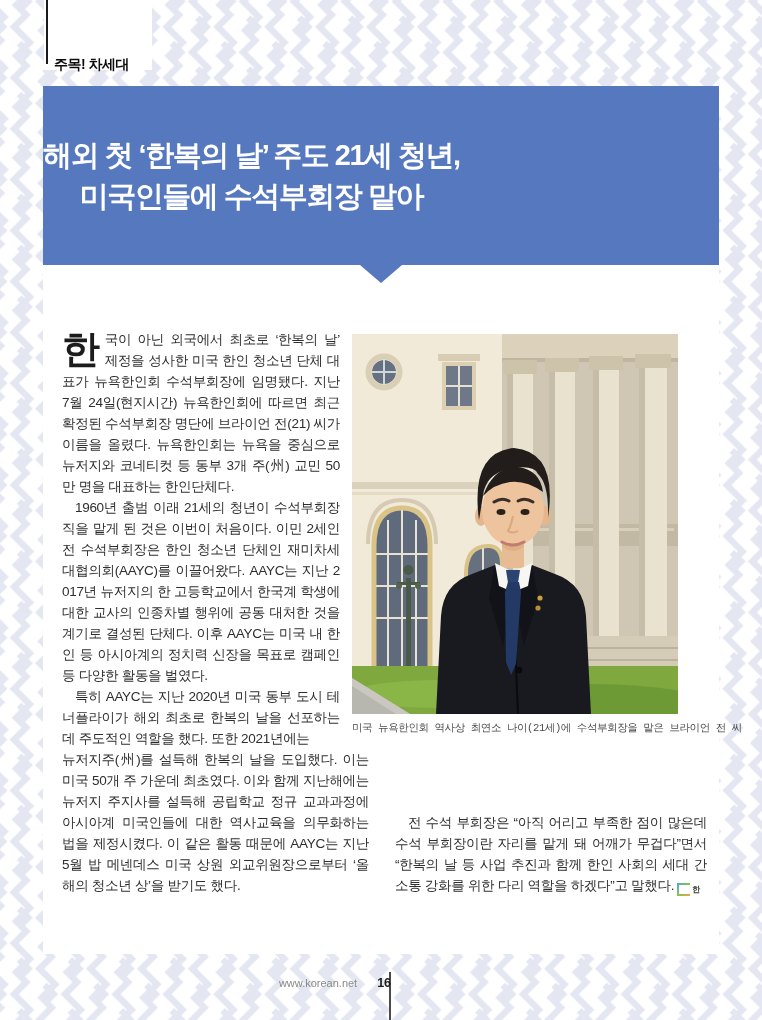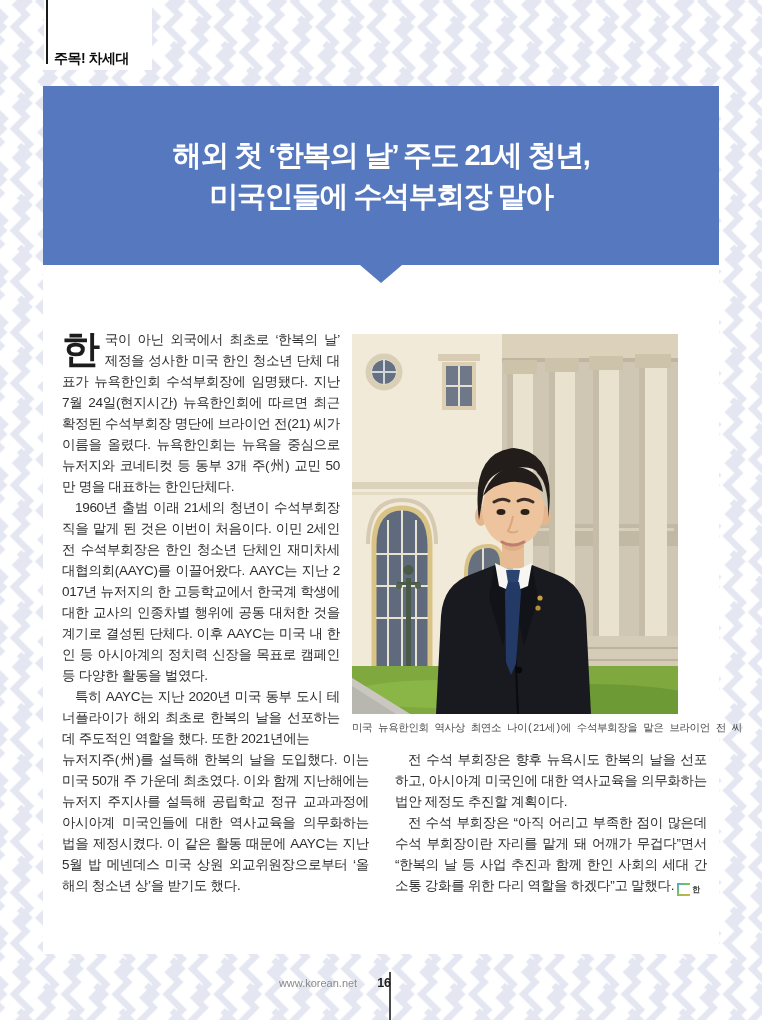--- a/index.html
+++ b/index.html
@@ -6,29 +6,29 @@
   body{width:762px;height:1020px;overflow:hidden;background:#fff;
        font-family:"Liberation Sans","DejaVu Sans",sans-serif;}
   .page{position:relative;width:762px;height:1020px;overflow:hidden;}
 
   
   .bg-pattern{position:absolute;left:0;top:0;width:762px;height:1020px;z-index:0;}
 
   
   .kicker-patch{position:absolute;left:44px;top:0;width:108px;height:70px;background:#fff;z-index:1;}
   .kicker-rule{position:absolute;left:46px;top:0;width:2px;height:64px;background:#1a1a1a;z-index:2;}
-  .kicker{position:absolute;left:54px;top:50px;z-index:2;font-size:14px;font-weight:800;
+  .kicker{position:absolute;left:54px;top:56px;z-index:2;font-size:14px;font-weight:800;
           color:#0d0d0d;letter-spacing:-0.5px;}
 
   
   .card{position:absolute;left:43px;top:86px;width:676px;height:868px;background:#fff;z-index:1;}
 
   
   .banner{position:relative;width:676px;height:179px;background:#5678bf;color:#fff;
-          display:flex;flex-direction:column;align-items:center;justify-content:center;text-align:center;}
+          display:flex;flex-direction:column;align-items:flex-start;justify-content:center;text-align:center;}
   .banner-tri{position:absolute;left:50%;margin-left:-21px;top:179px;width:0;height:0;
           border-left:21px solid transparent;border-right:21px solid transparent;border-top:18px solid #5678bf;}
   .banner h1{margin:0;font-size:29px;line-height:41px;font-weight:800;letter-spacing:-1.5px;}
   .banner .subtitle{margin-top:10px;font-size:19px;letter-spacing:-0.5px;color:#f4f7ff;
           font-family:"Liberation Serif","DejaVu Serif",serif;}
 
   
   .content{padding:64px 14px 0 19px;}
   .bodytext{font-size:13.5px;line-height:21px;color:#2e2e2e;text-align:justify;
             word-break:break-all;letter-spacing:-0.3px;}
@@ -204,21 +204,20 @@
           </svg>
           <figcaption class="photo-caption">미국 뉴욕한인회 역사상 최연소 나이(21세)에 수석부회장을 맡은 브라이언 전 씨</figcaption>
         </figure>
       </div>
 
       <div class="row-lower">
         <div class="col-left bodytext">
           <p>뉴저지주(州)를 설득해 한복의 날을 도입했다. 이는 미국 50개 주 가운데 최초였다. 이와 함께 지난해에는 뉴저지 주지사를 설득해 공립학교 정규 교과과정에 아시아계 미국인들에 대한 역사교육을 의무화하는 법을 제정시켰다. 이 같은 활동 때문에 AAYC는 지난 5월 밥 메넨데스 미국 상원 외교위원장으로부터 ‘올해의 청소년 상’을 받기도 했다.</p>
         </div>
         <div class="col-right bodytext">
-          <p class="indent">전 수석 부회장은 향후 뉴욕시도 한복의 날을 선포하고, 아시아계 미국인에 대한 역사교육을 의무화하는 법안 제정도 추진할 계획이다.</p>
           <p class="indent"><span>전 수석 부회장은 “아직 어리고 부족한 점이 많은데 수석 부회장이란 자리를 맡게 돼 어깨가 무겁다”면서 “한복의 날 등 사업 추진과 함께 한인 사회의 세대 간 소통 강화를 위한 다리 역할을 하겠다”고 말했다.</span><span class="endmark">
                 <span>한</span>
               </span></p>
         </div>
       </div>
 
     </div>
   </div>
 
   <div class="footer-rule"></div>

